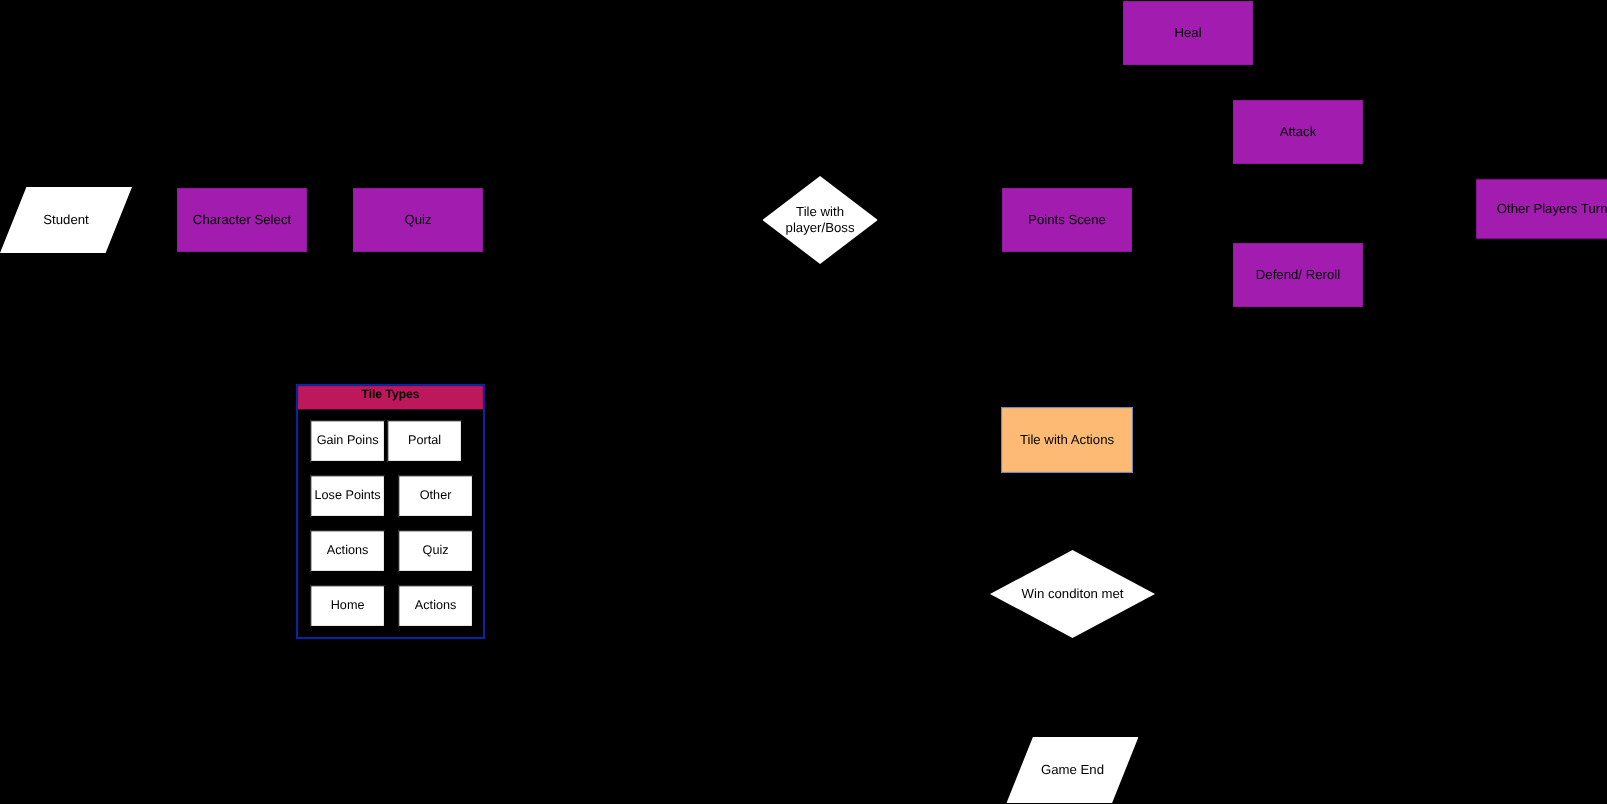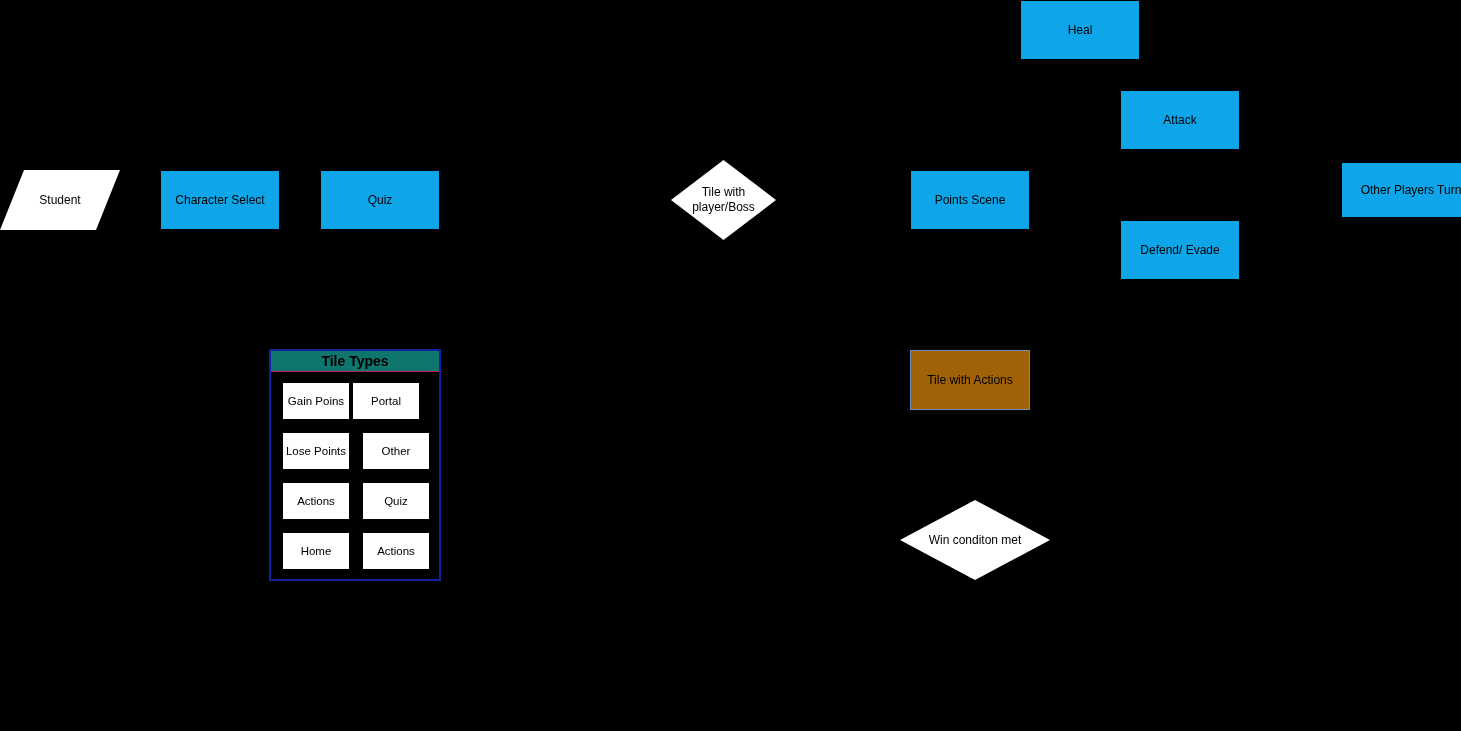--- a/index.html
+++ b/index.html
@@ -22,27 +22,28 @@
     display: flex;
     align-items: center;
     justify-content: center;
     text-align: center;
     color: #000000;
     font-size: 12px;
     line-height: 1.25;
   }
   
   .rect {
-    background: #0ea5e9;
+    background: #a21caf;
     border: 1px solid #000000;
   }
   
   .rect-blue {
-    background: #a16207;
+    background: #fdba74;
     border: 1px solid #6c8ebf;
+    margin-top: 20px;
   }
   
   .parallelogram {
     background: transparent;
     border: none;
   }
   .parallelogram .shape {
     position: absolute;
     left: 0; top: 0;
     width: 100%;
@@ -83,24 +84,24 @@
     width: 172px;
     height: 232px;
     box-sizing: border-box;
     border: 2px solid #10239e;
     background: #000000;
   }
   #tile-types-header {
     box-sizing: border-box;
     height: 21px;
     width: 100%;
-    background: #0f766e;
-    border-bottom: 1px solid #be185d;
+    background: #be185d;
+    border-bottom: 5px solid #be185d;
     color: #000000;
-    font-size: 14px;
+    font-size: 11px;
     font-weight: bold;
     display: flex;
     align-items: center;
     justify-content: center;
     font-family: "Liberation Sans", sans-serif;
   }
   #tile-types-grid {
     position: relative;
     width: 100%;
     height: 209px;
@@ -133,54 +134,58 @@
 
   <div class="node rect" style="left:160px; top:170px; width:120px; height:60px;">
     <span>Character Select</span>
   </div>
 
   <div class="node rect" style="left:320px; top:170px; width:120px; height:60px;">
     <span>Quiz</span>
   </div>
 
 
-  <div class="node diamond" style="left:671px; top:160px; width:105px; height:80px;">
+  <div class="node diamond" style="left:693px; top:160px; width:105px; height:80px;">
     <div class="shape"></div>
     <div class="lbl">Tile with player/Boss</div>
   </div>
 
   <div class="node rect" style="left:910px; top:170px; width:120px; height:60px;">
     <span>Points Scene</span>
   </div>
 
   <div class="node rect" style="left:1020px; top:0px; width:120px; height:60px;">
     <span>Heal</span>
   </div>
 
   <div class="node rect" style="left:1120px; top:90px; width:120px; height:60px;">
     <span>Attack</span>
   </div>
 
   <div class="node rect" style="left:1120px; top:220px; width:120px; height:60px;">
-    <span>Defend/ Evade</span>
+    <span>Defend/ Reroll</span>
   </div>
 
   <div class="node rect" style="left:1341px; top:162px; width:140px; height:56px;">
     <span>Other Players Turn</span>
   </div>
 
   <div class="node rect-blue" style="left:910px; top:350px; width:120px; height:60px;">
     <span>Tile with Actions</span>
   </div>
 
   <div class="node diamond" style="left:900px; top:500px; width:150px; height:80px;">
     <div class="shape"></div>
     <div class="lbl">Win conditon met</div>
   </div>
 
+  <div class="node parallelogram" style="left:915px; top:670px; width:120px; height:60px;">
+    <div class="shape"></div>
+    <div class="lbl">Game End</div>
+  </div>
 
   <div id="tile-types-group">
     <div id="tile-types-header">Tile Types</div>
     <div id="tile-types-grid">
       <div class="tile-cell" style="left:11px; top:10px;">
         <span>Gain Poins</span>
       </div>
       <div class="tile-cell" style="left:81px; top:10px;justify-content:center;">
         <span>Portal</span>
       </div>

